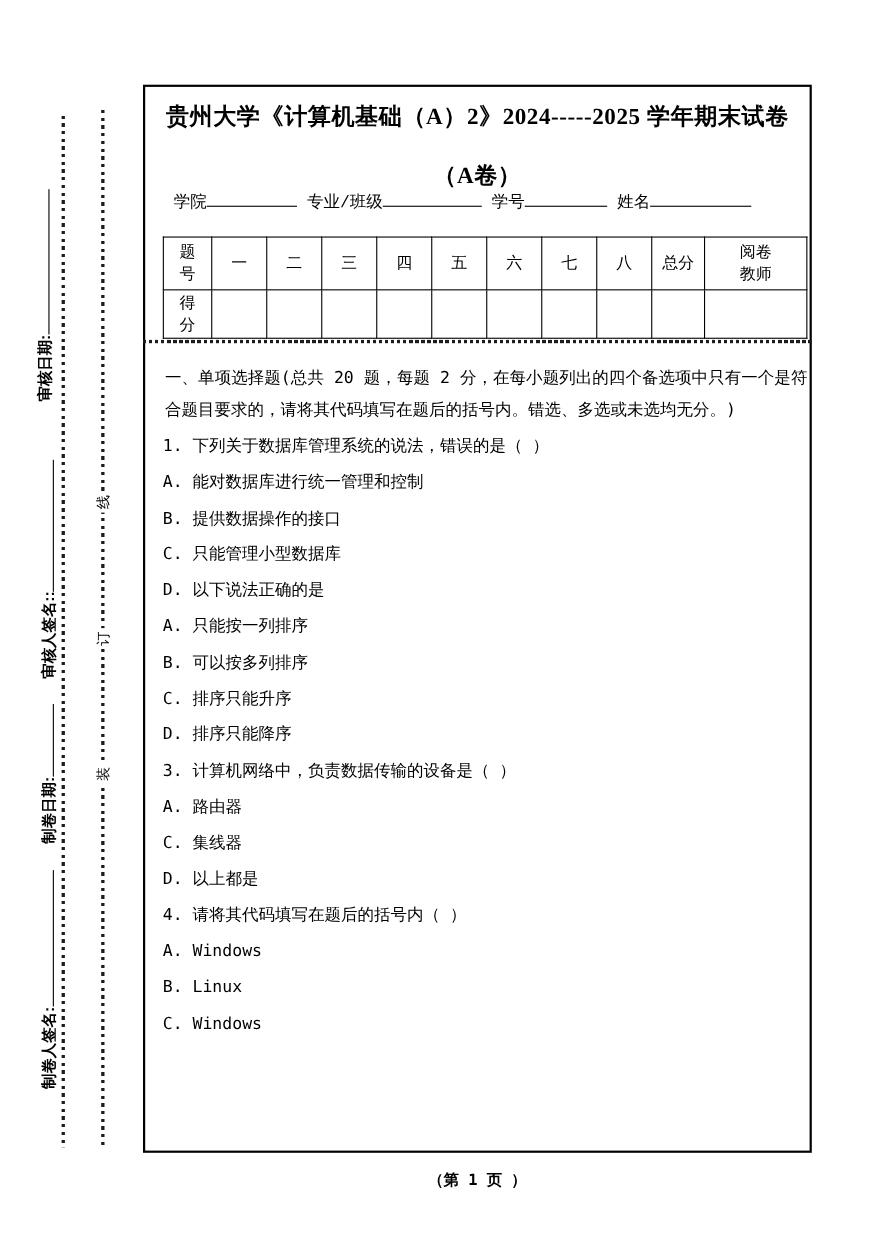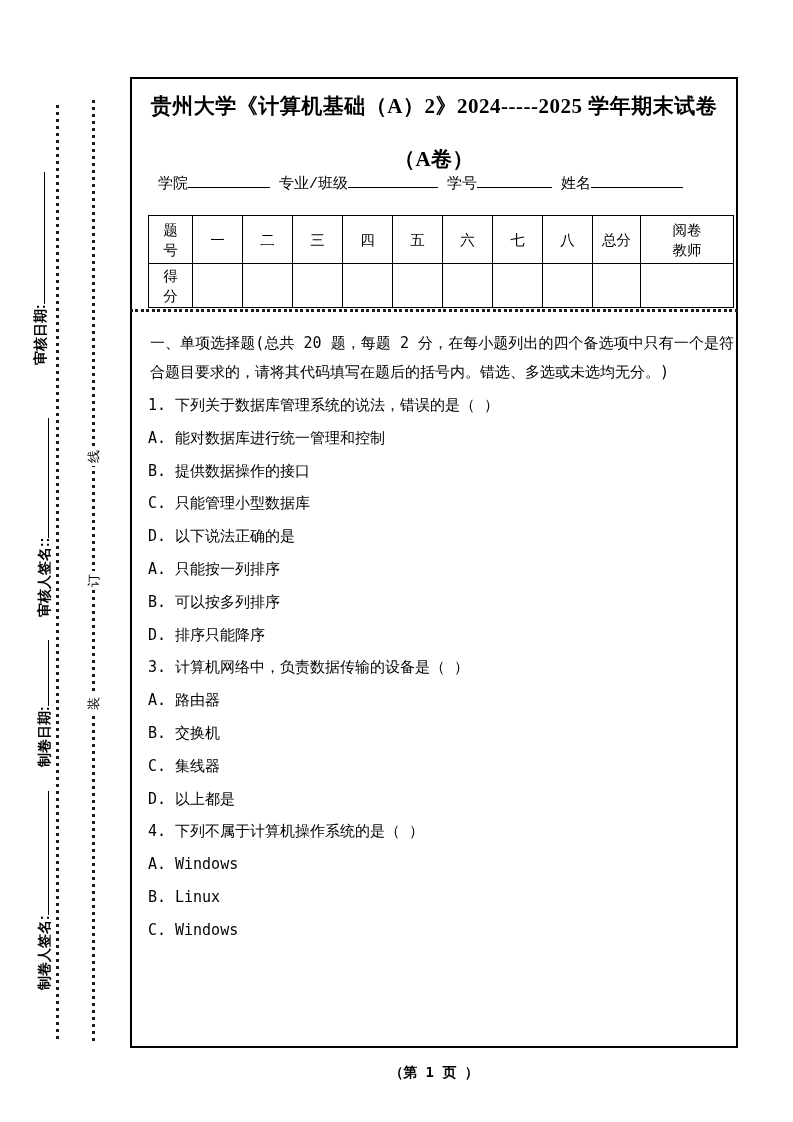--- a/index.html
+++ b/index.html
@@ -266,29 +266,29 @@
   <div class="questions">
 
     <div class="q-line"><span class="q-no">1.</span><span>下列关于数据库管理系统的说法，错误的是（  ）</span></div>
     <div class="q-line"><span class="q-no">A.</span><span>能对数据库进行统一管理和控制</span></div>
     <div class="q-line"><span class="q-no">B.</span><span>提供数据操作的接口</span></div>
     <div class="q-line"><span class="q-no">C.</span><span>只能管理小型数据库</span></div>
     <div class="q-line"><span class="q-no">D.</span><span>以下说法正确的是</span></div>
 
     <div class="q-line"><span class="q-no">A.</span><span>只能按一列排序</span></div>
     <div class="q-line"><span class="q-no">B.</span><span>可以按多列排序</span></div>
+    <div class="q-line"><span class="q-no">C.</span><span>排序只能升序</span></div>
     <div class="q-line"><span class="q-no">D.</span><span>排序只能降序</span></div>
 
     <div class="q-line"><span class="q-no">3.</span><span>计算机网络中，负责数据传输的设备是（  ）</span></div>
     <div class="q-line"><span class="q-no">A.</span><span>路由器</span></div>
-    <div class="q-line"><span class="q-no">B.</span><span>交换机</span></div>
     <div class="q-line"><span class="q-no">C.</span><span>集线器</span></div>
     <div class="q-line"><span class="q-no">D.</span><span>以上都是</span></div>
 
-    <div class="q-line"><span class="q-no">4.</span><span>下列不属于计算机操作系统的是（  ）</span></div>
+    <div class="q-line"><span class="q-no">4.</span><span>请将其代码填写在题后的括号内（  ）</span></div>
     <div class="q-line"><span class="q-no">A.</span><span>Windows</span></div>
     <div class="q-line"><span class="q-no">B.</span><span>Linux</span></div>
     <div class="q-line"><span class="q-no">C.</span><span>Windows</span></div>
 
   </div>
 
   <div class="page-number">（第 1 页 ）</div>
 
 </div>
 

